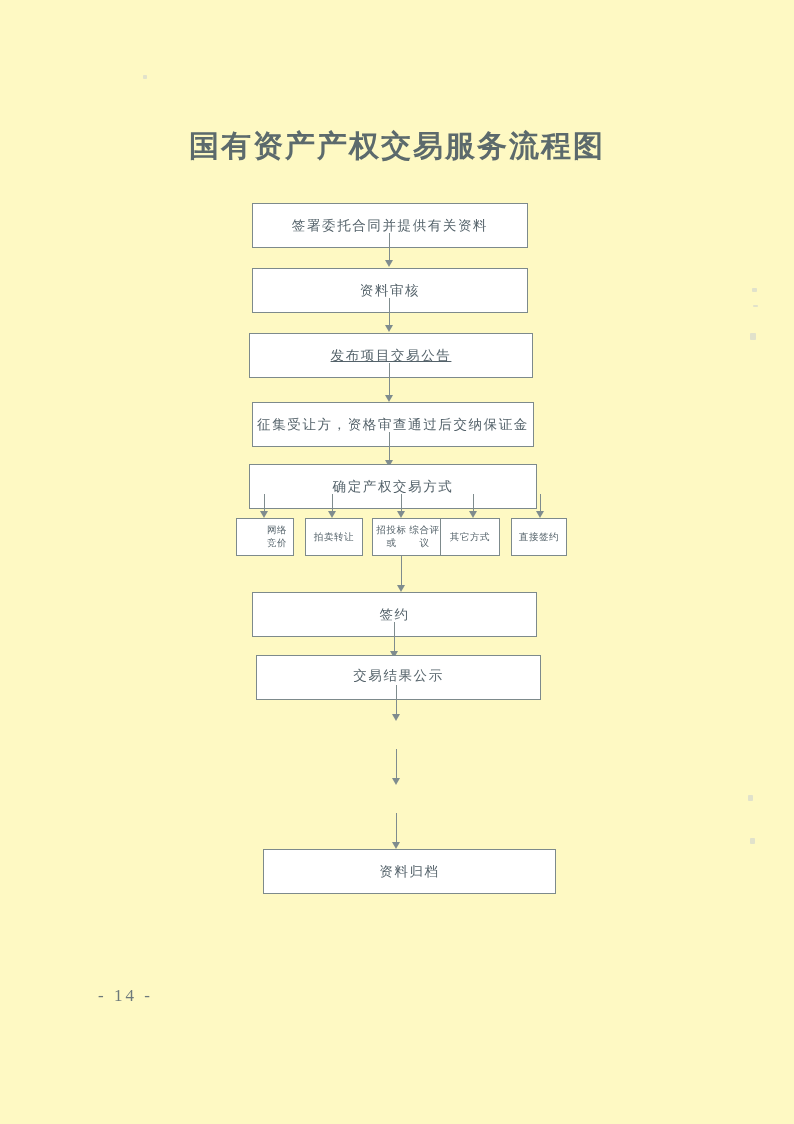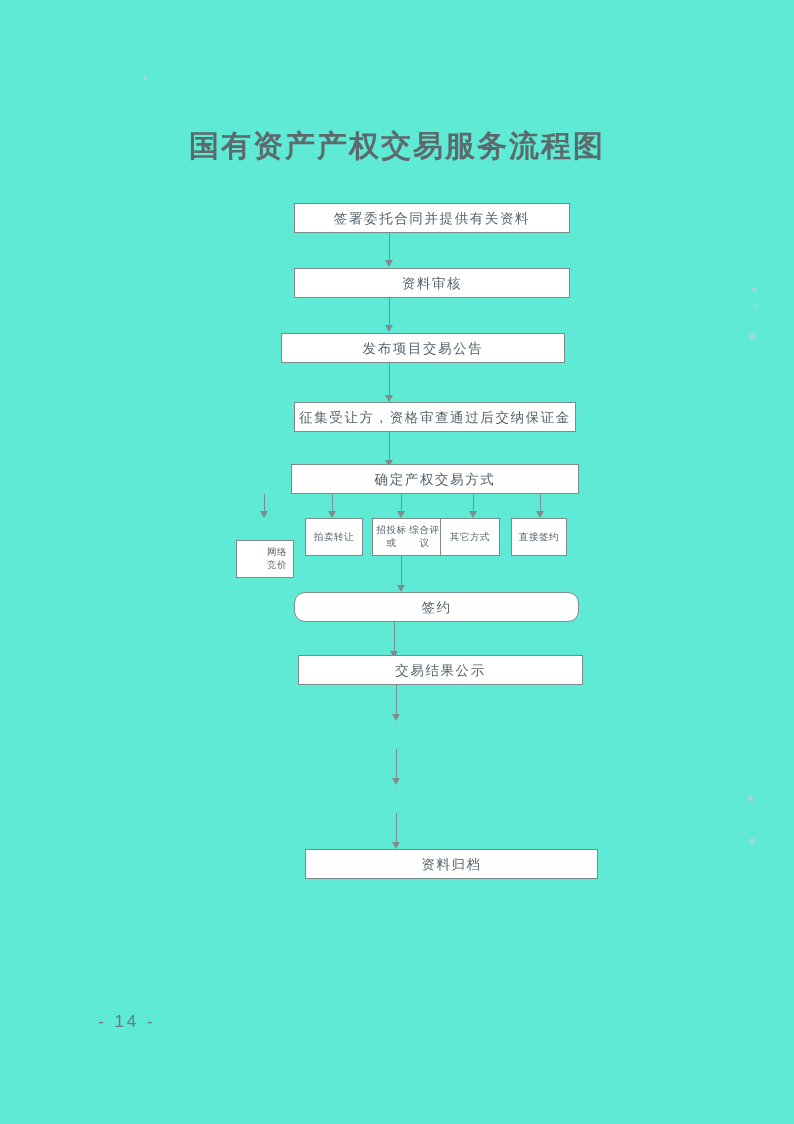--- a/index.html
+++ b/index.html
@@ -4,21 +4,21 @@
 <style>
   html, body {
     margin: 0;
     padding: 0;
     background: #ffffff;
   }
   #page {
     position: relative;
     width: 794px;
     height: 1124px;
-    background: #5eead4;
+    background: #fef9c3;
     overflow: hidden;
     font-family: "DejaVu Sans", "Liberation Sans", sans-serif;
   }
 
   
   #doc-title {
     position: absolute;
     left: 0;
     top: 126px;
     width: 794px;
@@ -49,21 +49,21 @@
     font-family: "DejaVu Serif", "Liberation Serif", serif;
     font-size: 13.5px;
     letter-spacing: 1.6px;
     display: flex;
     align-items: center;
     justify-content: center;
     text-align: center;
     line-height: 1.35;
     white-space: nowrap;
   }
-  .node.wide { height: 30px; margin-left: 42px; }
+  .node.wide { height: 45px; }
 
   .node.branch {
     font-size: 9.5px;
     letter-spacing: 0.6px;
     line-height: 1.35;
     white-space: normal;
     padding: 0 2px;
     height: 38px;
   }
   .node.branch .l2 { display: block; }
@@ -80,22 +80,22 @@
     height: 0;
     border-left: 4.5px solid transparent;
     border-right: 4.5px solid transparent;
     border-top: 7px solid #7f8c8e;
   }
 
   
   #page-number {
     position: absolute;
     left: 98px;
-    top: 1012px;
-    font-family: Liberation Sans, sans-serif;
+    top: 986px;
+    font-family: Liberation Serif, serif;
     font-size: 17px;
     color: #6d797b;
     letter-spacing: 3px;
   }
 
   
   .speck {
     position: absolute;
     background: #c9d0d2;
     opacity: 0.55;
@@ -112,21 +112,21 @@
   <div id="flow">
 
     <div class="node wide" style="left:252px; top:203px; width:276px;">签署委托合同并提供有关资料</div>
     <div class="vline" style="left:389px; top:233px; height:29px;"></div>
     <div class="arrow" style="left:385px; top:260px;"></div>
 
     <div class="node wide" style="left:252px; top:268px; width:276px;">资料审核</div>
     <div class="vline" style="left:389px; top:298px; height:29px;"></div>
     <div class="arrow" style="left:385px; top:325px;"></div>
 
-    <div class="node wide" style="left:239px; top:333px; width:284px;">发布项目交易公告</div>
+    <div class="node wide" style="left:249px; top:333px; width:284px;text-decoration:underline;">发布项目交易公告</div>
     <div class="vline" style="left:389px; top:363px; height:34px;"></div>
     <div class="arrow" style="left:385px; top:395px;"></div>
 
     <div class="node wide" style="left:252px; top:402px; width:282px;">征集受让方，资格审查通过后交纳保证金</div>
     <div class="vline" style="left:389px; top:432px; height:30px;"></div>
     <div class="arrow" style="left:385px; top:460px;"></div>
 
     <div class="node wide" style="left:249px; top:464px; width:288px;">确定产权交易方式</div>
 
     <div class="vline" style="left:264px; top:494px; height:19px;"></div>
@@ -137,42 +137,42 @@
 
     <div class="vline" style="left:401px; top:494px; height:19px;"></div>
     <div class="arrow" style="left:397px; top:511px;"></div>
 
     <div class="vline" style="left:473px; top:494px; height:19px;"></div>
     <div class="arrow" style="left:469px; top:511px;"></div>
 
     <div class="vline" style="left:540px; top:494px; height:19px;"></div>
     <div class="arrow" style="left:536px; top:511px;"></div>
 
-    <div class="node branch" style="left:236px; top:540px; width:58px;padding-left:26px;">网络竞价</div>
+    <div class="node branch" style="left:236px; top:518px; width:58px;padding-left:26px;">网络竞价</div>
 
     <div class="node branch" style="left:305px; top:518px; width:58px;">拍卖转让</div>
 
     <div class="node branch" style="left:372px; top:518px; width:72px;">
       <span>招投标或</span>
         <br>
       <span class="l2">综合评议</span>
     </div>
 
     <div class="node branch" style="left:440px; top:518px; width:60px;">其它方式</div>
 
     <div class="node branch" style="left:511px; top:518px; width:56px;">直接签约</div>
 
     <div class="vline" style="left:401px; top:556px; height:31px;"></div>
     <div class="arrow" style="left:397px; top:585px;"></div>
 
-    <div class="node wide" style="left:252px; top:592px; width:285px;border-radius:11px;">签约</div>
+    <div class="node wide" style="left:252px; top:592px; width:285px;">签约</div>
     <div class="vline" style="left:394px; top:622px; height:31px;"></div>
     <div class="arrow" style="left:390px; top:651px;"></div>
 
-    <div class="node wide" style="left:256px; top:655px; width:285px;">交易结果公示</div>
+    <div class="node wide" style="left:256px; top:655px; width:285px;font-family:Liberation Mono, monospace;">交易结果公示</div>
     <div class="vline" style="left:396px; top:685px; height:31px;"></div>
     <div class="arrow" style="left:392px; top:714px;"></div>
 
     <div class="vline" style="left:396px; top:749px; height:31px;"></div>
     <div class="arrow" style="left:392px; top:778px;"></div>
 
     <div class="vline" style="left:396px; top:813px; height:31px;"></div>
     <div class="arrow" style="left:392px; top:842px;"></div>
 
     <div class="node wide" style="left:263px; top:849px; width:293px;">资料归档</div>

